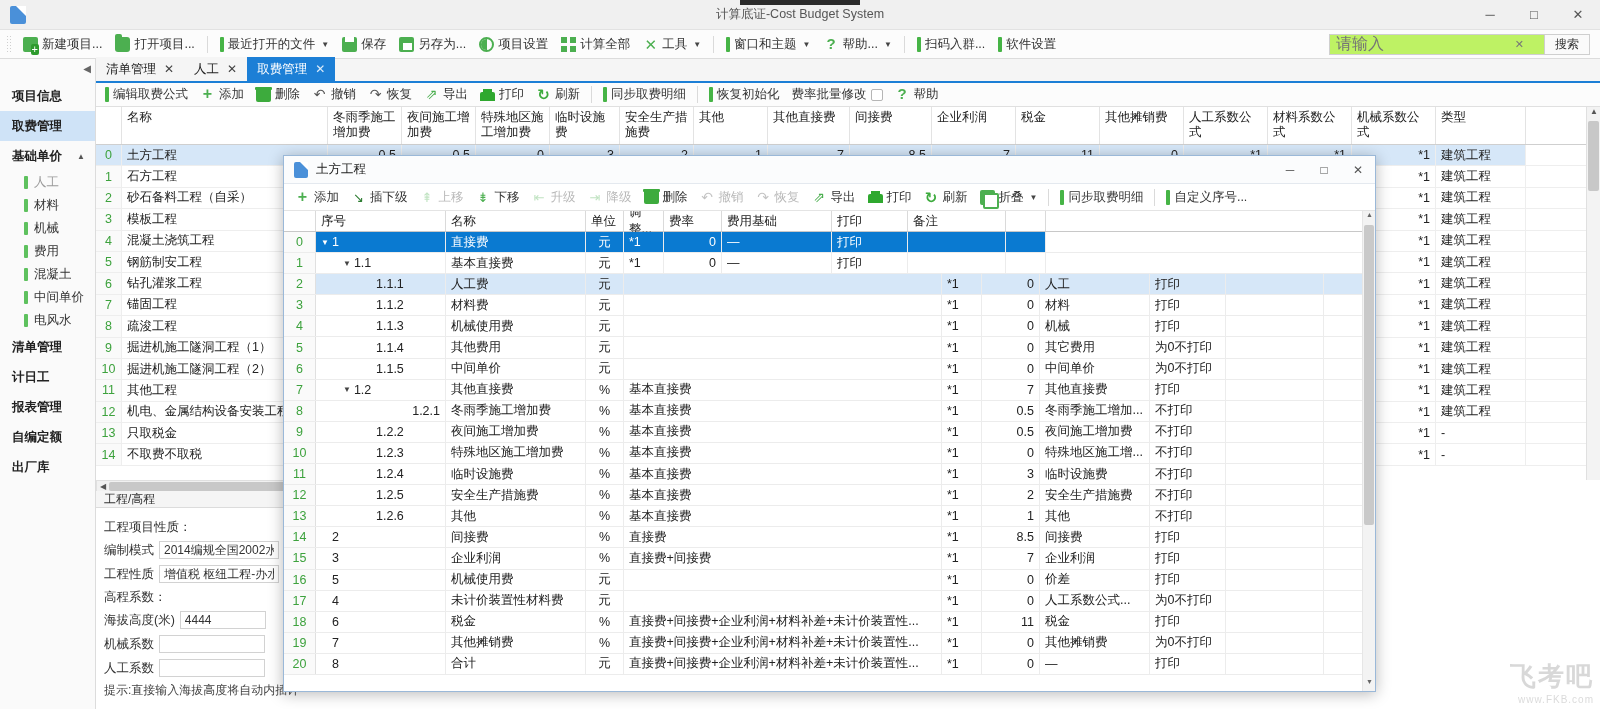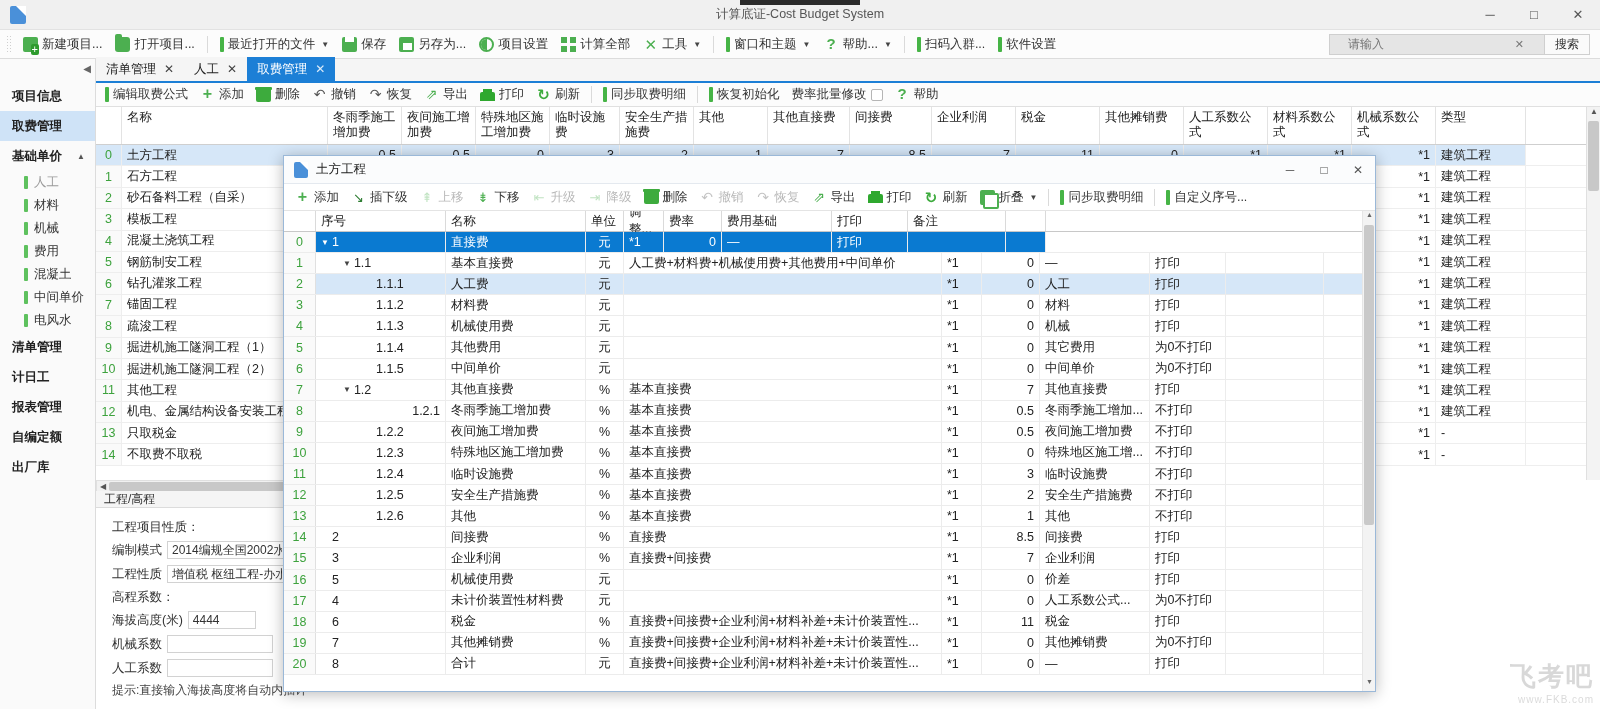--- a/index.html
+++ b/index.html
@@ -82,22 +82,22 @@
   .ic-collapse{background:#4caf50;border-radius:2px;}
   .ic-collapse:after{content:"";position:absolute;left:3px;top:3px;width:12px;height:12px;
      background:#fff;border:2px solid #4caf50;border-radius:2px;}
   .ic-move{color:#4caf50;font-size:13px;line-height:15px;text-align:center;}
   .ic-insert{color:#2e7d32;font-size:13px;line-height:15px;text-align:center;}
   .dim{opacity:.35;}
   .chk{width:12px;height:12px;border:1px solid #b5b5b5;background:#fff;border-radius:2px;}
 
   .searchbox{position:absolute;right:10px;display:flex;align-items:center;}
   .searchbox input{
-    width:215px;height:21px;border:1px solid #cfcfcf;border-right:none;padding:0 20px 0 18px;
-    font-size:12px;font-family:inherit;outline:none;color:#333;background:#e5e5e5;
+    width:215px;height:21px;border:1px solid #cfcfcf;border-right:none;padding:0 20px 0 6px;
+    font-size:16px;font-family:inherit;outline:none;color:#333;background:#bef264;
   }
   .searchbox .clr{position:absolute;right:66px;color:#777;font-size:11px;cursor:pointer;}
   .searchbtn{height:21px;border:1px solid #cfcfcf;background:#fafafa;
     padding:0 10px;font-size:12px;color:#333;display:flex;align-items:center;cursor:default;}
 
   
   .sidebar{
     position:absolute;left:0;top:59px;width:96px;bottom:0;background:#fafafa;
     border-right:1px solid #dcdcdc;padding-top:22px;
   }
@@ -141,21 +141,21 @@
   .vscroll .thumb{position:absolute;top:0;left:1px;width:11px;height:70px;background:#c8c8c8;border-radius:2px;}
   .vscroll .arr{position:absolute;left:0;width:14px;height:14px;text-align:center;font-size:8px;color:#555;}
 
   
   .hsbar{position:absolute;left:96px;top:480px;width:200px;height:13px;background:#f1f1f1;
     border:1px solid #e0e0e0;display:flex;align-items:center;}
   .hsbar .arr{width:12px;text-align:center;font-size:8px;color:#555;}
   .hsbar .thumb{height:9px;background:#c8c8c8;border-radius:2px;flex:1;margin-right:2px;}
   .propbar{position:absolute;left:96px;top:491px;width:200px;height:17px;background:#f5f5f5;
     border-bottom:1px solid #dcdcdc;display:flex;align-items:center;padding-left:8px;font-size:12px;color:#333;}
-  .proppanel{position:absolute;left:104px;top:508px;width:200px;bottom:0;background:#fff;padding:8px 0 0 8px;}
+  .proppanel{position:absolute;left:96px;top:508px;width:200px;bottom:0;background:#fff;padding:8px 0 0 8px;}
   .prow{display:flex;align-items:center;height:24px;font-size:12.5px;color:#333;gap:5px;}
   .prow .lbl{white-space:nowrap;}
   .prow input{height:18px;border:1px solid #d2d2d2;background:#fff;font-size:12px;
     font-family:inherit;padding:0 4px;outline:none;color:#333;width:120px;}
   .phead{font-size:12.5px;color:#333;height:22px;display:flex;align-items:center;}
   .ptip{font-size:12px;color:#444;margin-top:2px;white-space:nowrap;}
 
   
   .dlg{position:absolute;left:283px;top:155px;width:1093px;height:537px;background:#fff;
     border:1px solid #9ab8d8;box-shadow:0 2px 14px rgba(0,0,0,.28);}
@@ -727,21 +727,21 @@
     <span class="lbl">编制模式</span>
     <input value="2014编规全国2002水利预" style="">
   </div>
   <div class="prow">
     <span class="lbl">工程性质</span>
     <input value="增值税 枢纽工程-办水总" style="">
   </div>
   <div class="phead">高程系数：</div>
   <div class="prow">
     <span class="lbl">海拔高度(米)</span>
-    <input style="width: 68px;" value="4444">
+    <input style="width: 86px;" value="4444">
   </div>
   <div class="prow">
     <span class="lbl">机械系数</span>
     <input style="width: 106px;" value="">
   </div>
   <div class="prow">
     <span class="lbl">人工系数</span>
     <input style="width: 106px;" value="">
   </div>
   <div class="ptip">提示:直接输入海拔高度将自动内插计</div>
@@ -858,21 +858,20 @@
         <div class="drow">
           <div class="c ridx" style="width: 32px; flex: 0 0 auto;">1</div>
           <div class="c" style="width: 130px; flex: 0 0 auto;">
             <span class="tw" style="padding-left: 22px;">
               <span class="twig">▼</span>
               <span>1.1</span>
             </span>
           </div>
           <div class="c" style="width: 140px; flex: 0 0 auto;">基本直接费</div>
           <div class="c ctr" style="width: 38px; flex: 0 0 auto;">元</div>
-          <div class="c" style="width: 318px; flex: 0 0 auto;">人工费+材料费+机械使用费+其他费用+中间单价</div>
           <div class="c" style="width: 40px; flex: 0 0 auto;">*1</div>
           <div class="c r" style="width: 58px; flex: 0 0 auto;">0</div>
           <div class="c" style="width: 110px; flex: 0 0 auto;">—</div>
           <div class="c" style="width: 76px; flex: 0 0 auto;">打印</div>
           <div class="c" style="width: 98px; flex: 0 0 auto;"></div>
           <div class="c" style="width: 40px; flex: 0 0 auto;"></div>
         </div>
         <div class="drow hl">
           <div class="c ridx" style="width: 32px; flex: 0 0 auto;">2</div>
           <div class="c" style="width: 130px; flex: 0 0 auto;">

